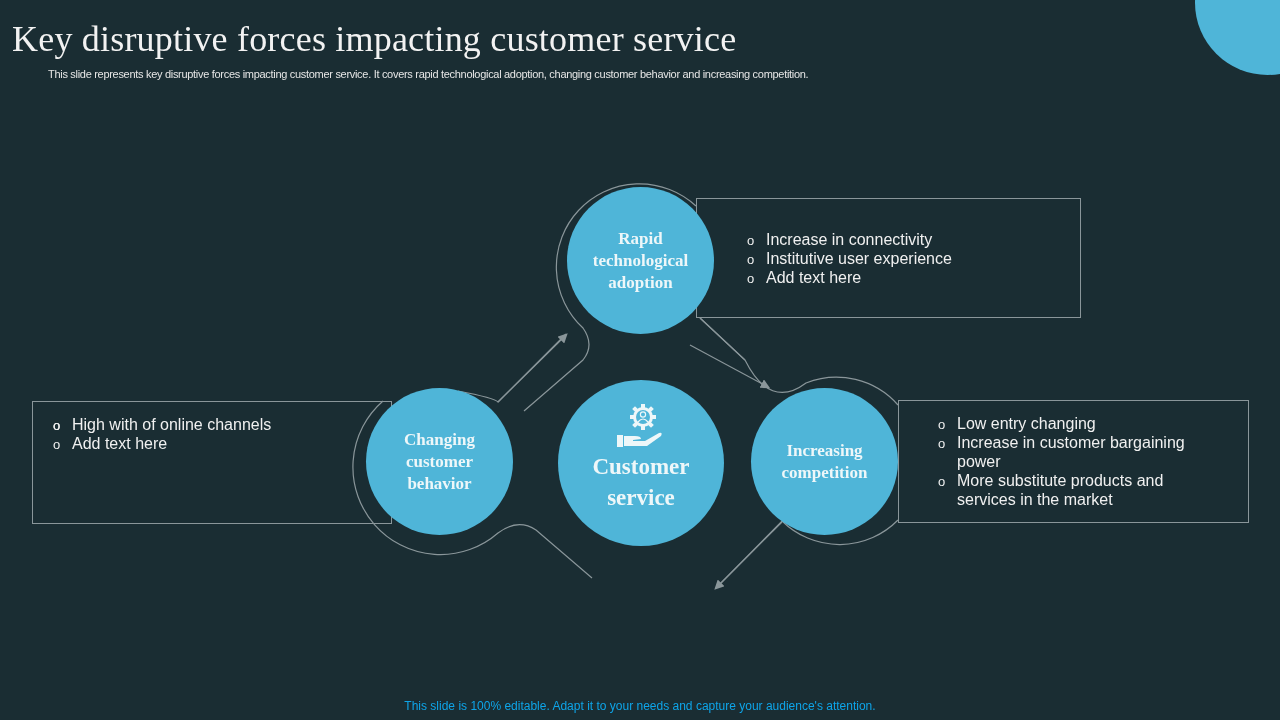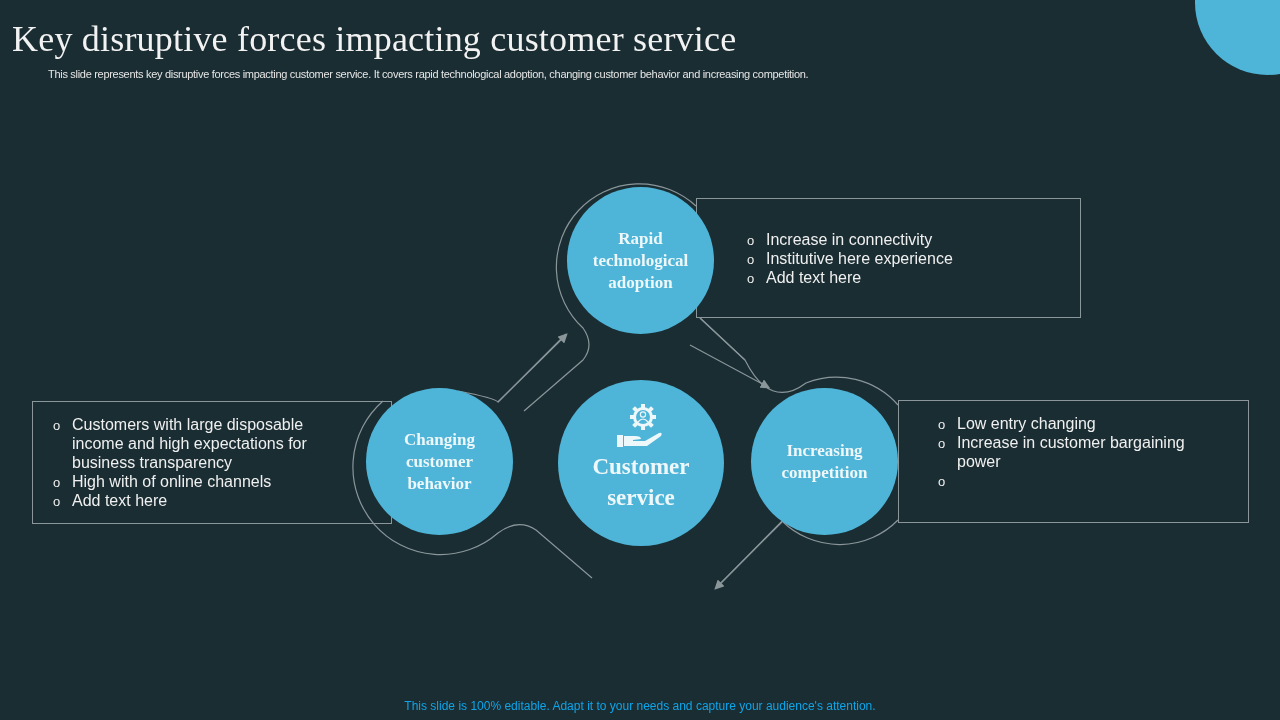--- a/index.html
+++ b/index.html
@@ -94,38 +94,38 @@
     <line x1="498" y1="402" x2="566" y2="335" marker-end="url(#arrowhead)"></line>
     <line x1="690" y1="345" x2="768" y2="387" marker-end="url(#arrowhead)"></line>
     <line x1="782" y1="522" x2="716" y2="588" marker-end="url(#arrowhead)"></line>
     <line x1="700" y1="318" x2="745" y2="360"></line>
   </g>
 </svg>
 
 <div class="textbox box-top">
   <ul>
     <li><span class="bullet">o</span><span>Increase  in connectivity</span></li>
-    <li><span class="bullet">o</span><span>Institutive  here experience</span></li>
+    <li><span class="bullet">o</span><span>Institutive  user experience</span></li>
     <li><span class="bullet">o</span><span>Add text here</span></li>
   </ul>
 </div>
 
 <div class="textbox box-left">
   <ul>
-    <li><span class="bullet">o</span><span>Customers with large disposable income and high expectations for business transparency</span></li>
+    <li><span class="bullet">o</span></li>
     <li><span class="bullet">o</span><span>High with of online channels</span></li>
     <li><span class="bullet">o</span><span>Add text here</span></li>
   </ul>
 </div>
 
 <div class="textbox box-right">
   <ul>
     <li><span class="bullet">o</span><span>Low entry changing</span></li>
     <li><span class="bullet">o</span><span>Increase  in customer bargaining power</span></li>
-    <li><span class="bullet">o</span></li>
+    <li><span class="bullet">o</span><span>More substitute products and services in the market</span></li>
   </ul>
 </div>
 
 <div class="node node-top">
   <div class="node-label">Rapid
 technological
 adoption</div>
 </div>
 
 <div class="node node-left">

